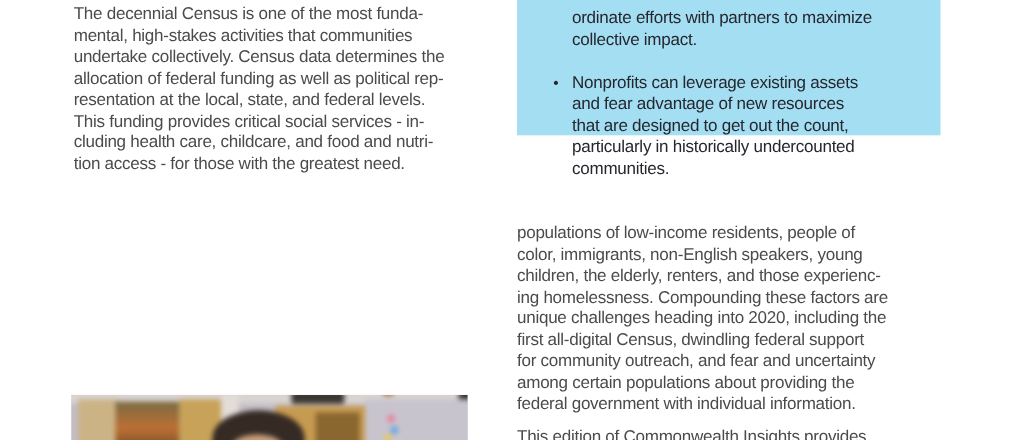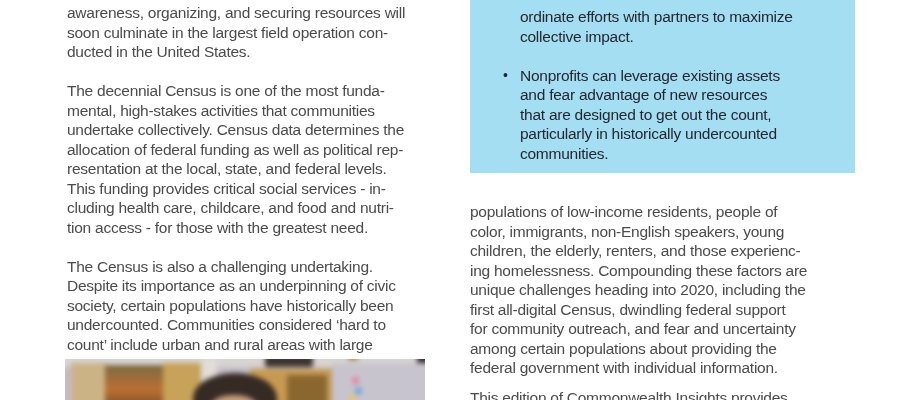--- a/index.html
+++ b/index.html
@@ -23,21 +23,21 @@
   .left-col {
     position: absolute;
     left: 67px; top: 3px;
     width: 364px;
   }
 
   
   .callout {
     position: absolute;
     left: 470px; top: 0;
-    width: 385px; height: 173px;
+    width: 385px; height: 123px;
     box-sizing: border-box;
     padding: 7px 18px 0 50px;
     background: #a3def2;
   }
   .callout .textblock { color: #26262e; }
   .bullet-item { position: relative; }
   .bullet-dot {
     position: absolute;
     left: -17px; top: 0;
     font-size: 14px;
@@ -86,36 +86,28 @@
                  border-radius: 50% 50% 0 0; }
   .ph-face     { left: 156px; top: 46px; width: 46px; height: 22px; background: #c89d7d;
                  border-radius: 50% 50% 40% 40%; }
 </style>
 </head>
 <body>
 
 <div class="page">
 
   <div class="left-col">
-    <div class="textblock para">awareness, organizing, and securing resources will
-soon culminate in the largest field operation con-
-ducted in the United States.</div>
     <div class="textblock para">The decennial Census is one of the most funda-
 mental, high-stakes activities that communities
 undertake collectively. Census data determines the
 allocation of federal funding as well as political rep-
 resentation at the local, state, and federal levels.
 This funding provides critical social services - in-
 cluding health care, childcare, and food and nutri-
 tion access - for those with the greatest need.</div>
-    <div class="textblock para">The Census is also a challenging undertaking.
-Despite its importance as an underpinning of civic
-society, certain populations have historically been
-undercounted. Communities considered ‘hard to
-count’ include urban and rural areas with large</div>
   </div>
 
   <div class="callout">
     <div class="textblock para">ordinate efforts with partners to maximize
 collective impact.</div>
     <div class="bullet-item">
       <span class="bullet-dot">•</span>
       <div class="textblock">Nonprofits can leverage existing assets
 and fear advantage of new resources
 that are designed to get out the count,

